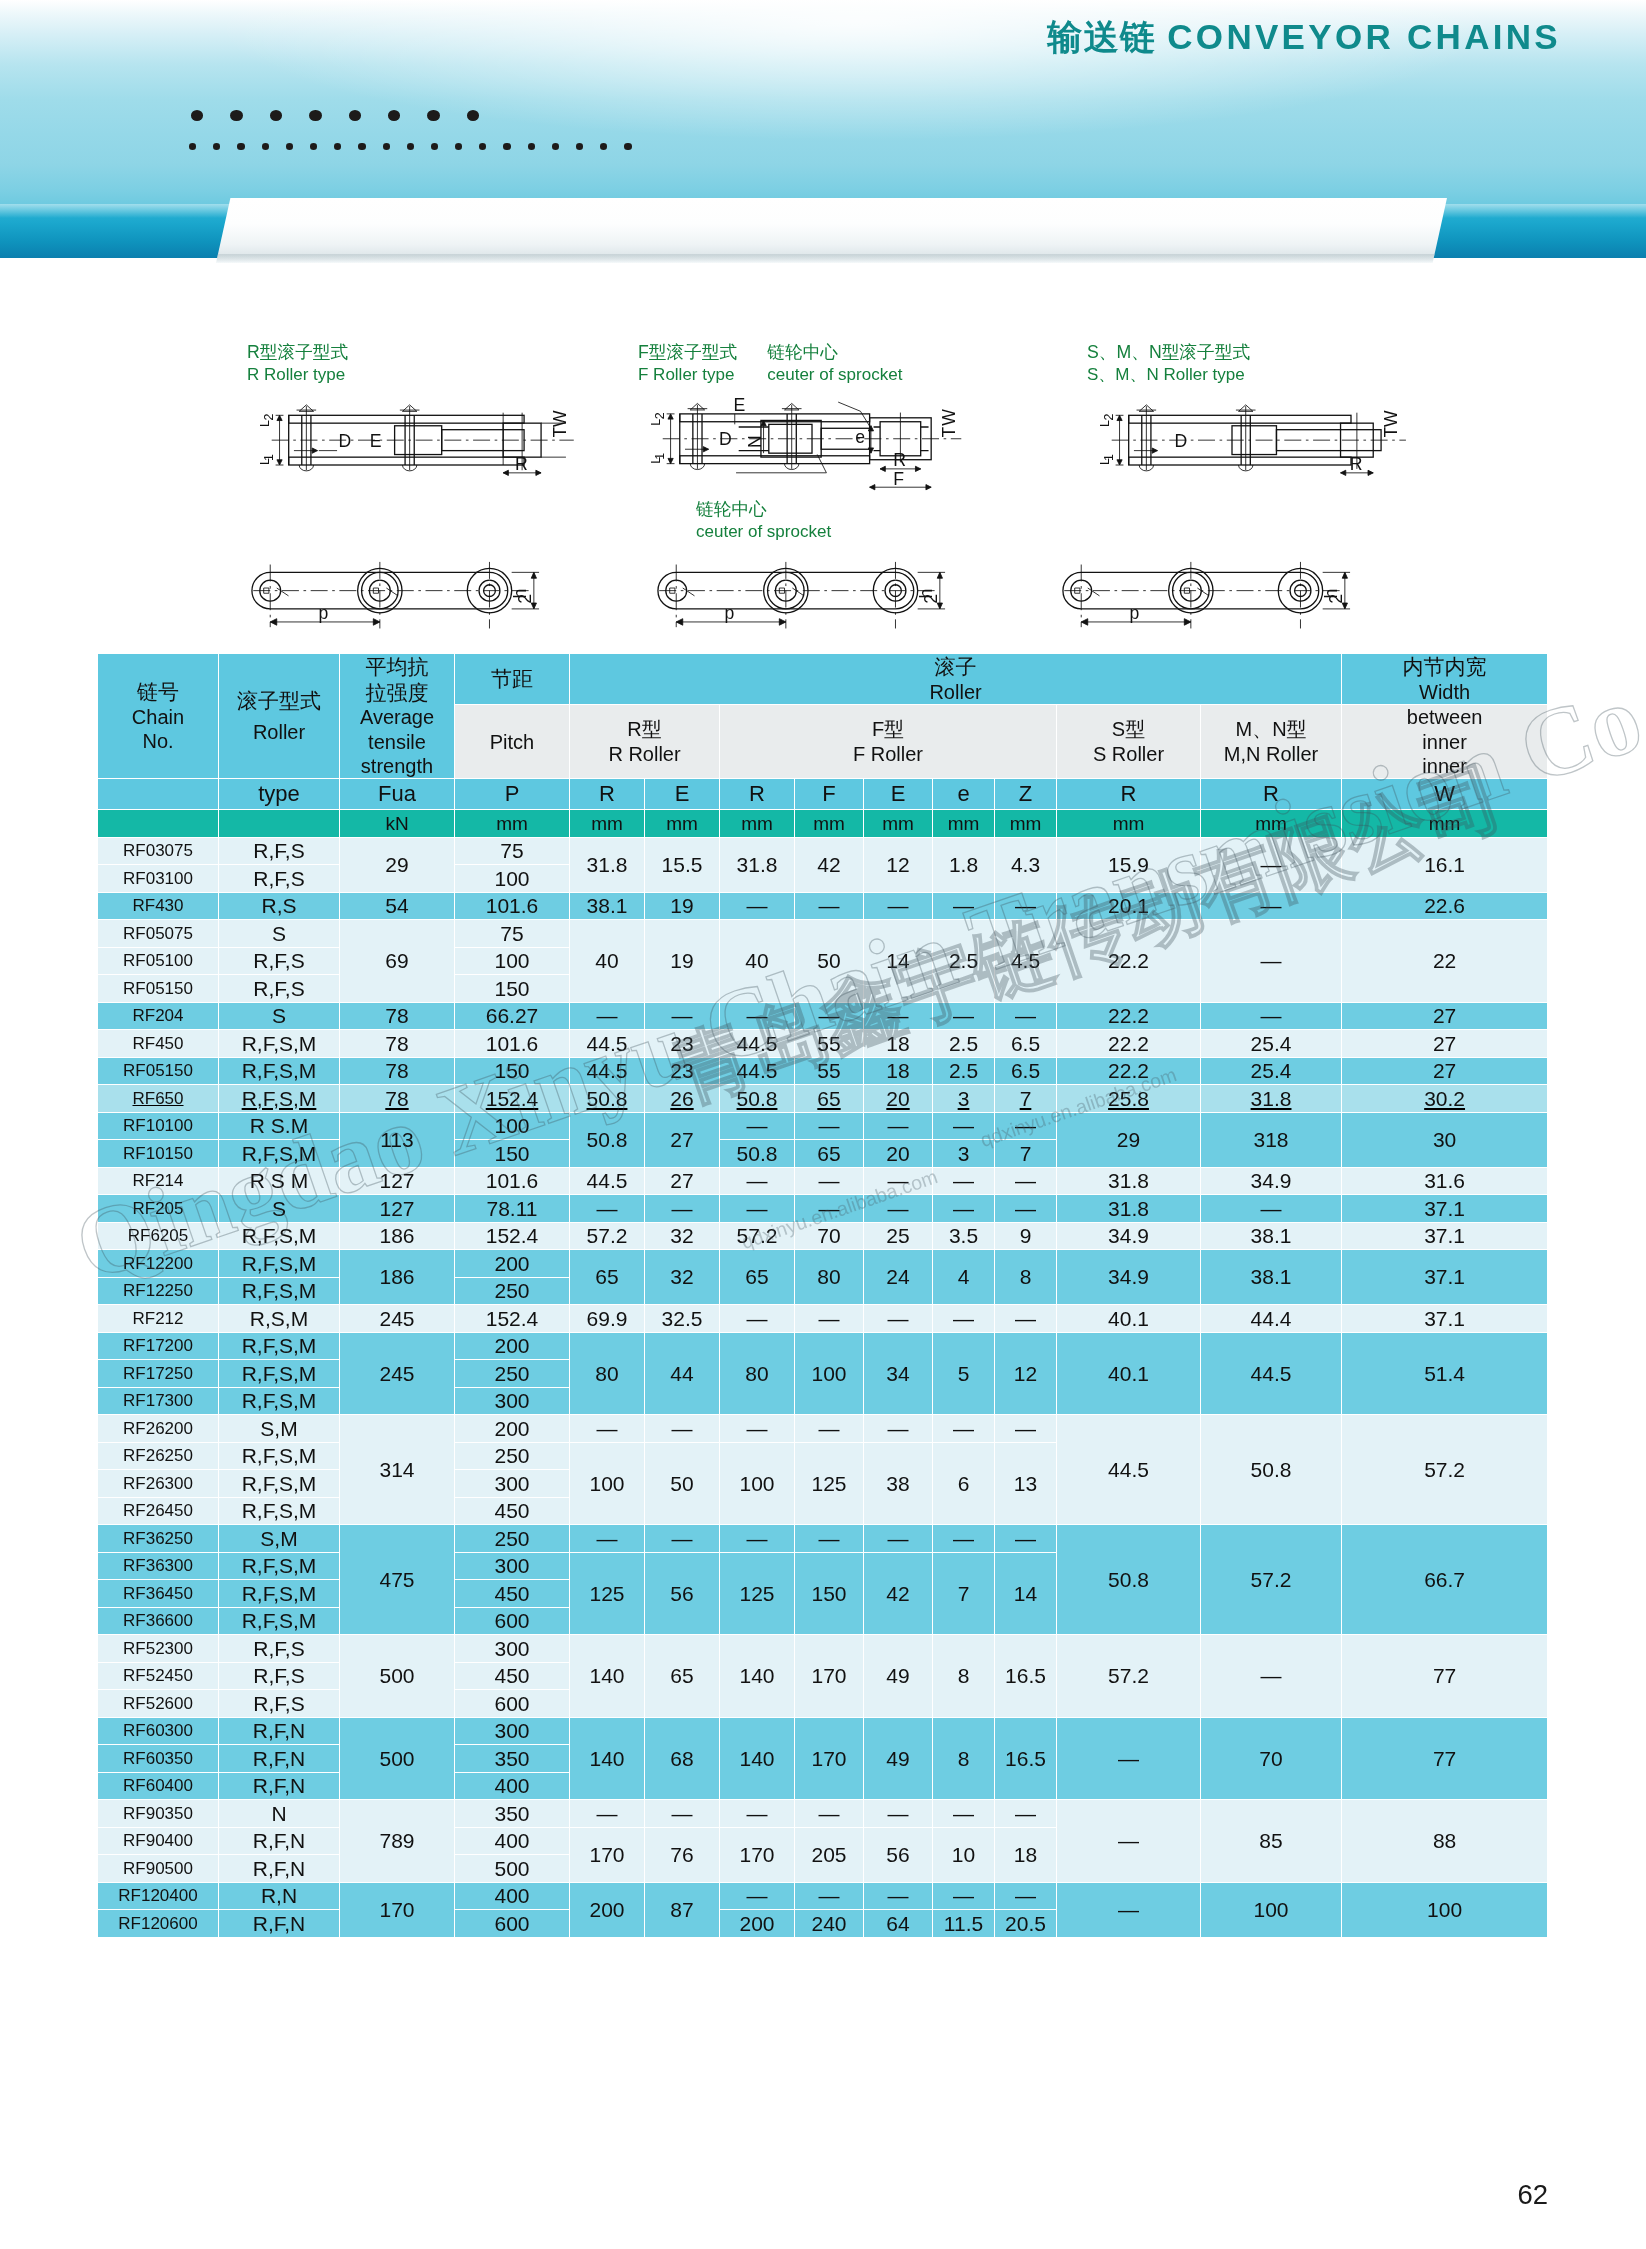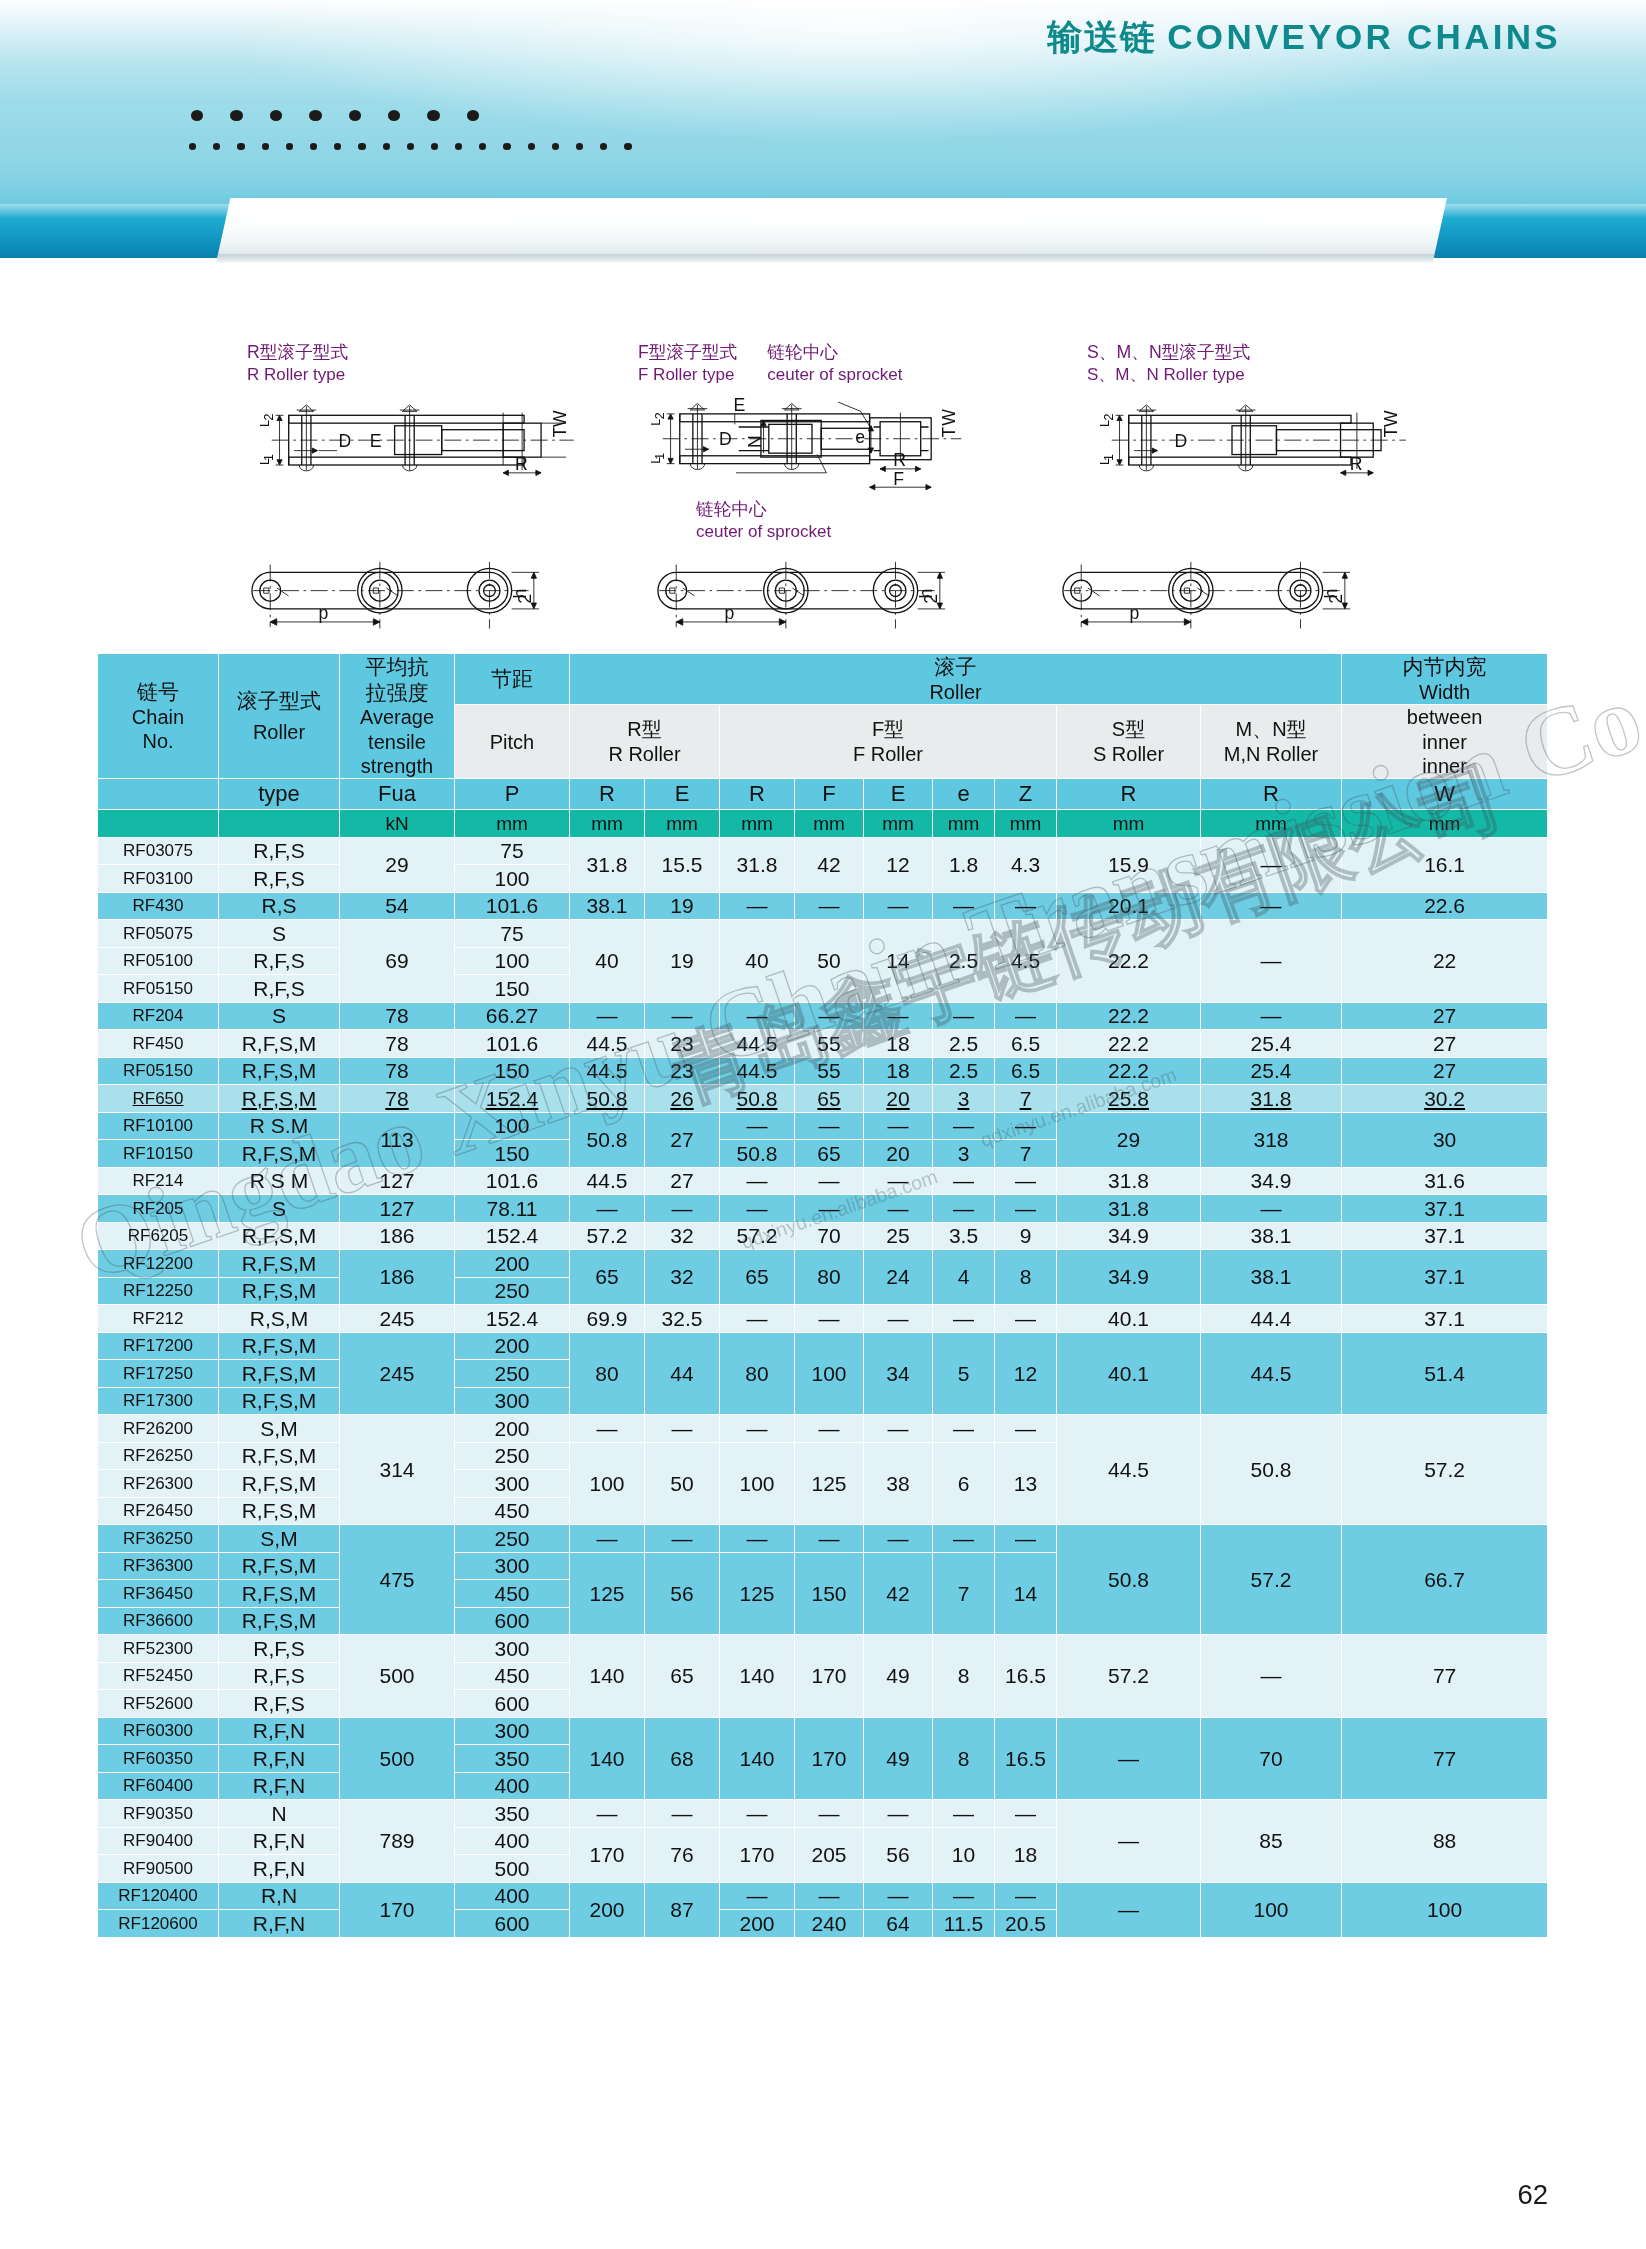--- a/index.html
+++ b/index.html
@@ -60,21 +60,21 @@
     font-family: "Liberation Sans", sans-serif;
   }
   .title-text .en { letter-spacing:3.3px; font-family:Liberation Sans, sans-serif; }
 
   
   .diagrams {
     position:absolute; left:0; top:275px; width:1646px; height:380px;
   }
   .diag { position:absolute; }
   .dlabel {
-    font-size:17px; line-height:1.24; color:#701a75; white-space:nowrap;
+    font-size:17px; line-height:1.24; color:#15803d; white-space:nowrap;
   }
   .dlabel .cn { font-size:17.7px; }
   svg { display:block; }
   .ln { stroke:#121212; fill:none; }
   .ln1 { stroke-width:2; }
   .lnT { stroke-width:1.3; }
   .center { stroke:#121212; stroke-width:1.3; stroke-dasharray: 26 7 4 7; }
   .dimtxt { font-family:"Liberation Sans", sans-serif; font-size:27px; fill:#121212; }
   .dimtxt.sm { font-size:19px; }
 

